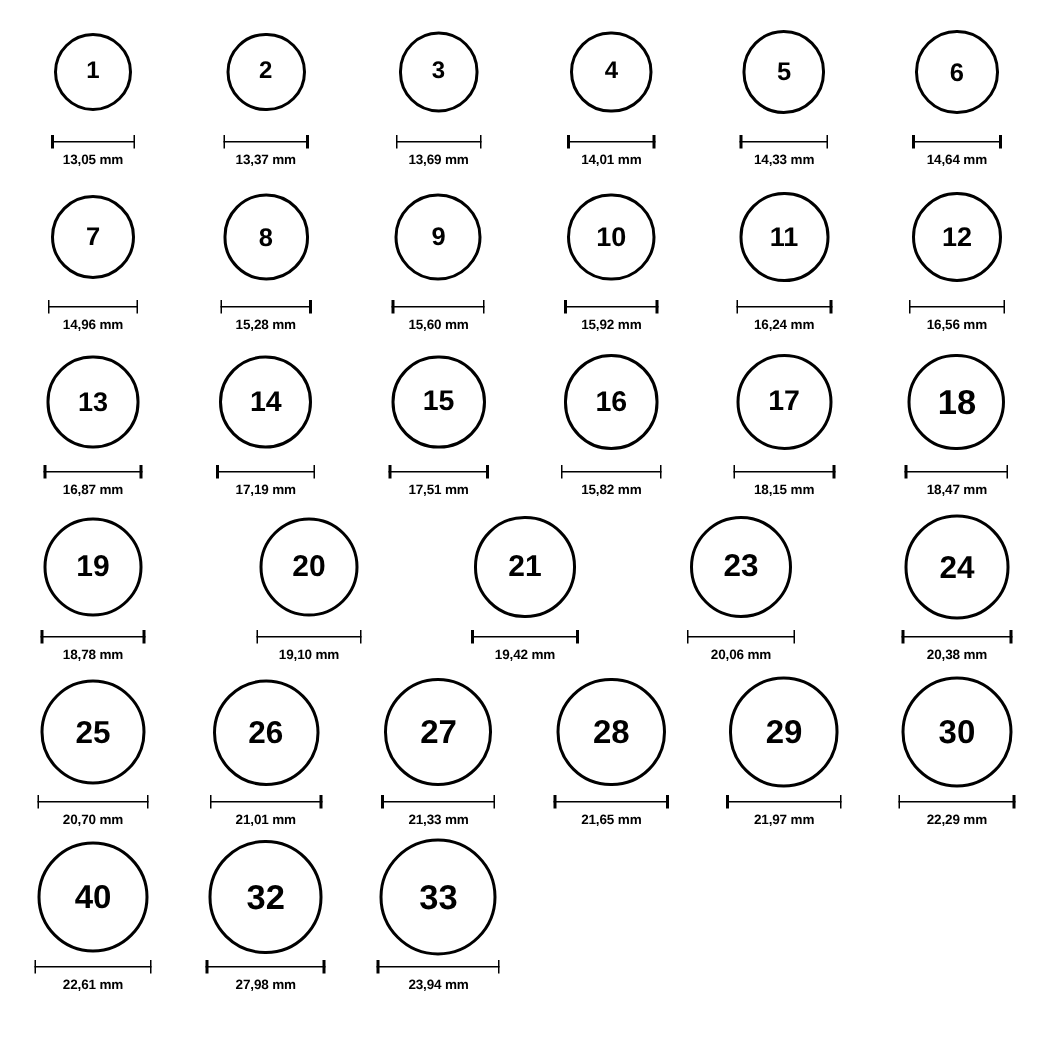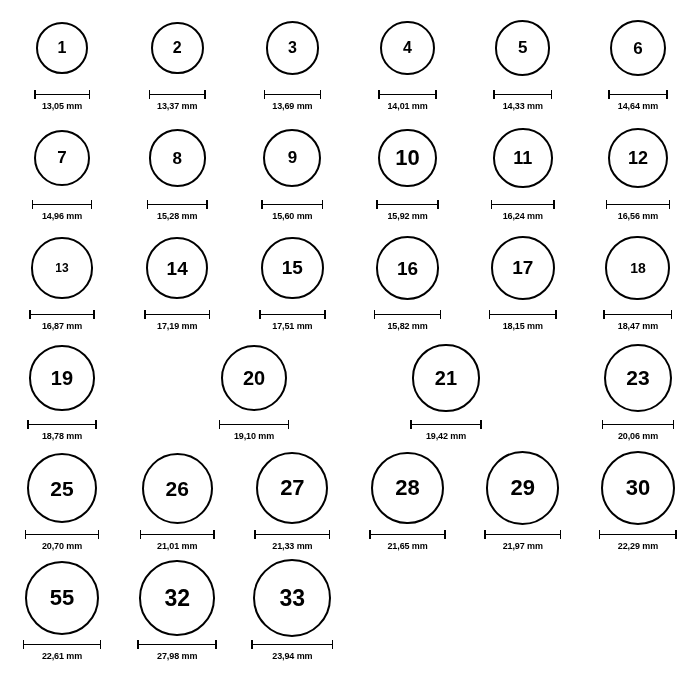--- a/index.html
+++ b/index.html
@@ -188,21 +188,21 @@
           </div>
         </div>
         <div class="measure">
           <div class="bar" style="width: 62.0882px;"></div>
         </div>
         <div class="mm">15,60 mm</div>
       </div>
       <div class="cell">
         <div class="ring-wrap">
           <div class="ring" style="width: 58.8522px; height: 58.8522px;">
-            <span class="ring-label" style="font-size: 22px;">10</span>
+            <span class="ring-label" style="font-size: 18px;">10</span>
           </div>
         </div>
         <div class="measure">
           <div class="bar" style="width: 62.8522px;"></div>
         </div>
         <div class="mm">15,92 mm</div>
       </div>
       <div class="cell">
         <div class="ring-wrap">
           <div class="ring" style="width: 59.6162px; height: 59.6162px;">
@@ -223,21 +223,21 @@
         <div class="measure">
           <div class="bar" style="width: 64.3802px;"></div>
         </div>
         <div class="mm">16,56 mm</div>
       </div>
     </div>
     <div class="row">
       <div class="cell">
         <div class="ring-wrap">
           <div class="ring" style="width: 61.1203px; height: 61.1203px;">
-            <span class="ring-label" style="font-size: 12px;">13</span>
+            <span class="ring-label" style="font-size: 18px;">13</span>
           </div>
         </div>
         <div class="measure">
           <div class="bar" style="width: 65.1203px;"></div>
         </div>
         <div class="mm">16,87 mm</div>
       </div>
       <div class="cell">
         <div class="ring-wrap">
           <div class="ring" style="width: 61.8843px; height: 61.8843px;">
@@ -278,21 +278,21 @@
           </div>
         </div>
         <div class="measure">
           <div class="bar" style="width: 68.1763px;"></div>
         </div>
         <div class="mm">18,15 mm</div>
       </div>
       <div class="cell">
         <div class="ring-wrap">
           <div class="ring" style="width: 64.9403px; height: 64.9403px;">
-            <span class="ring-label" style="font-size: 14px;">18</span>
+            <span class="ring-label" style="font-size: 23px;">18</span>
           </div>
         </div>
         <div class="measure">
           <div class="bar" style="width: 68.9403px;"></div>
         </div>
         <div class="mm">18,47 mm</div>
       </div>
     </div>
     <div class="row">
       <div class="cell">
@@ -332,20 +332,31 @@
         <div class="ring-wrap">
           <div class="ring" style="width: 68.7365px; height: 68.7365px;">
             <span class="ring-label" style="font-size: 21px;">23</span>
           </div>
         </div>
         <div class="measure">
           <div class="bar" style="width: 72.7365px;"></div>
         </div>
         <div class="mm">20,06 mm</div>
       </div>
+      <div class="cell">
+        <div class="ring-wrap">
+          <div class="ring" style="width: 69.5005px; height: 69.5005px;">
+            <span class="ring-label" style="font-size: 21px;">24</span>
+          </div>
+        </div>
+        <div class="measure">
+          <div class="bar" style="width: 73.5005px;"></div>
+        </div>
+        <div class="mm">20,38 mm</div>
+      </div>
     </div>
     <div class="row">
       <div class="cell">
         <div class="ring-wrap">
           <div class="ring" style="width: 70.2645px; height: 70.2645px;">
             <span class="ring-label" style="font-size: 21px;">25</span>
           </div>
         </div>
         <div class="measure">
           <div class="bar" style="width: 74.2645px;"></div>
@@ -405,21 +416,21 @@
         <div class="measure">
           <div class="bar" style="width: 78.0606px;"></div>
         </div>
         <div class="mm">22,29 mm</div>
       </div>
     </div>
     <div class="row">
       <div class="cell">
         <div class="ring-wrap">
           <div class="ring" style="width: 74.8246px; height: 74.8246px;">
-            <span class="ring-label" style="font-size: 22px;">55</span>
+            <span class="ring-label" style="font-size: 22px;">40</span>
           </div>
         </div>
         <div class="measure">
           <div class="bar" style="width: 78.8246px;"></div>
         </div>
         <div class="mm">22,61 mm</div>
       </div>
       <div class="cell">
         <div class="ring-wrap">
           <div class="ring" style="width: 75.5647px; height: 75.5647px;">

